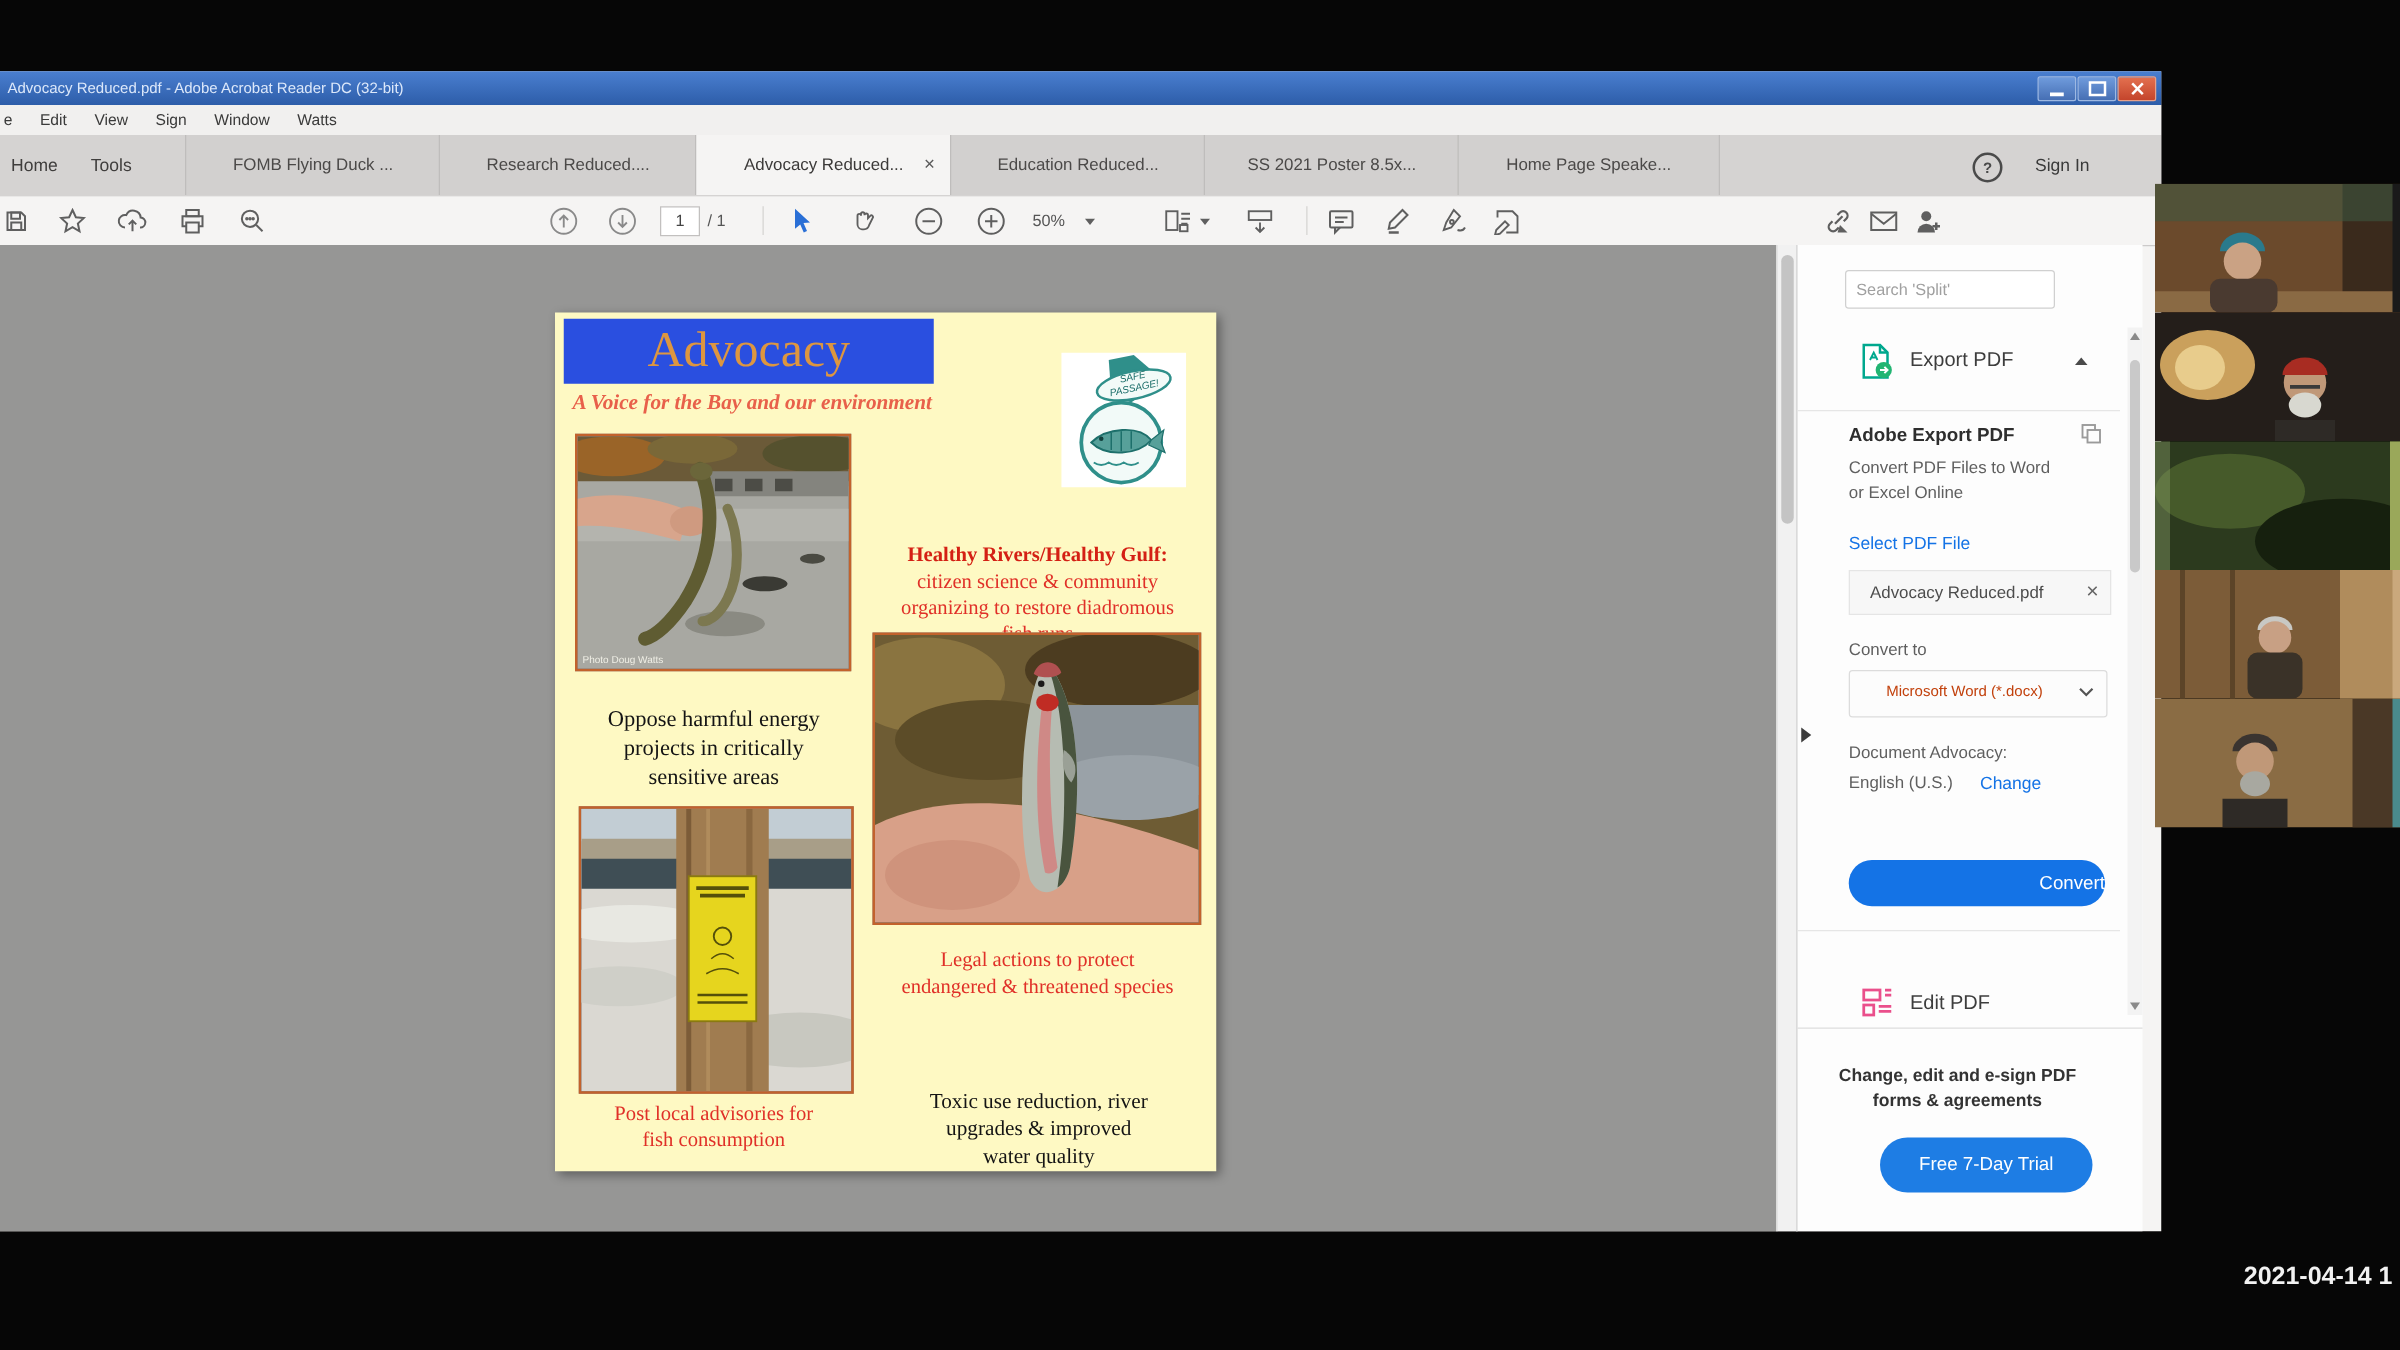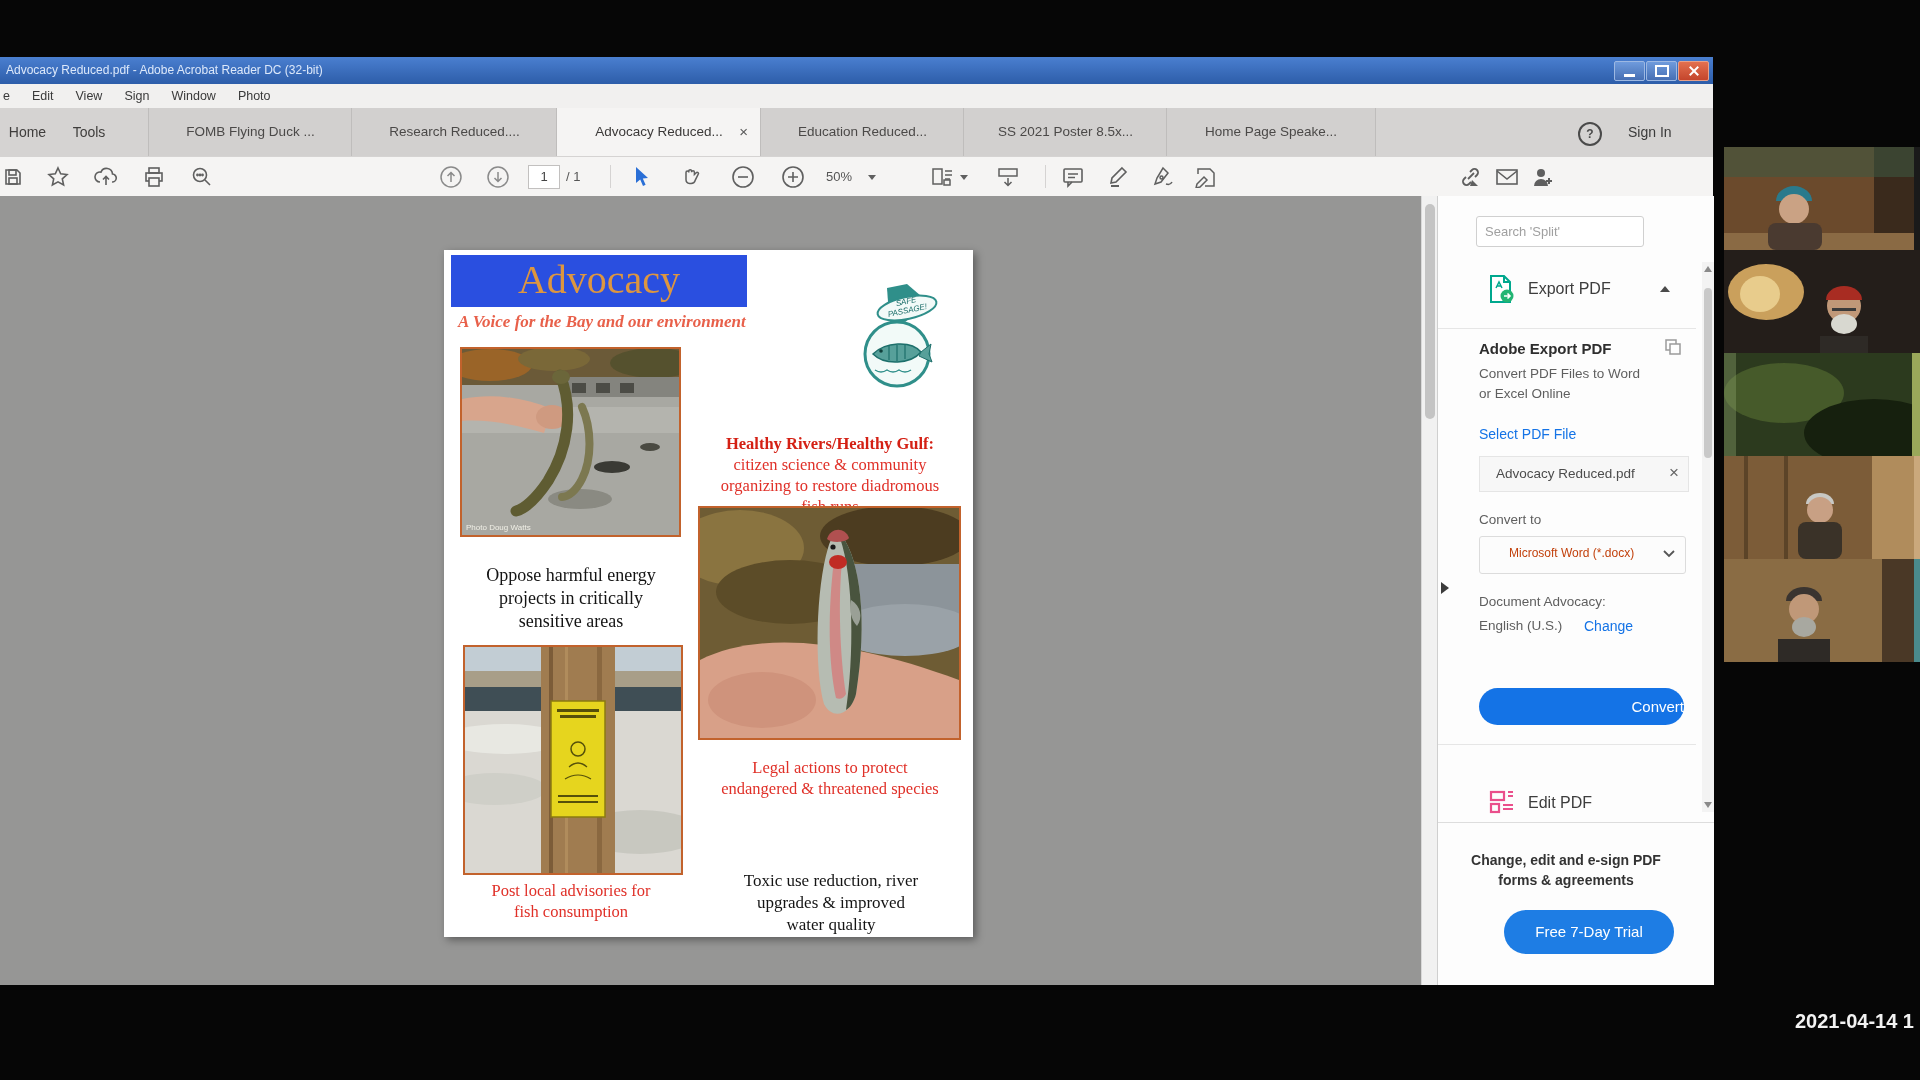--- a/index.html
+++ b/index.html
@@ -1,21 +1,21 @@
 <!DOCTYPE html>
 <html><head>
 <meta charset="utf-8">
 <style>
   html,body{margin:0;padding:0;background:#000;}
   .screen{position:relative;width:1920px;height:1080px;background:#060606;overflow:hidden;
           font-family:"Liberation Sans",sans-serif;}
   .abs{position:absolute;}
   .serif{font-family:"Liberation Serif",serif;}
   
-  .win{left:0;top:57px;width:1713px;height:928px;background:#f5f4f3;}
+  .win{left:0;top:57px;width:1713px;height:928px;background:#f5f4f3;padding-left:16px;}
   .titlebar{left:0;top:0;width:100%;height:27px;
     background:linear-gradient(180deg,#4a7fd0,#2d5da9);}
   .titletext{left:6px;top:6px;font-size:12px;color:#dce8fa;white-space:nowrap;}
   .winbtn{top:4px;width:29px;height:18px;border:1px solid #9db8e2;border-radius:2px;
     background:linear-gradient(180deg,#6f9bdc,#466fb4);display:flex;align-items:center;justify-content:center;}
   .winbtn.close{background:linear-gradient(180deg,#e3704f,#c4452c);border-color:#e8a088;}
   .glyph-min{width:11px;height:3px;background:#fff;margin-top:8px;}
   .glyph-max{width:10px;height:8px;border:2px solid #fff;}
   .glyph-x{position:relative;width:12px;height:12px;}
   .glyph-x::before,.glyph-x::after{content:"";position:absolute;left:5px;top:0;width:2px;height:12px;background:#fff;}
@@ -44,21 +44,21 @@
     font-size:13px;color:#444;text-align:center;line-height:22px;}
   .pagetotal{left:566px;top:0;height:39px;line-height:39px;font-size:13px;color:#555;}
   .zoomtxt{left:826px;top:0;height:39px;line-height:39px;font-size:13px;color:#555;}
   .caret-dn{width:0;height:0;border-left:4px solid transparent;border-right:4px solid transparent;border-top:5px solid #5f5f5f;}
   .caret-up{width:0;height:0;border-left:5px solid transparent;border-right:5px solid transparent;border-bottom:6px solid #4a4a4a;}
   
   .docarea{left:0;top:139px;width:1421px;height:789px;background:#969695;overflow:hidden;}
   .docscroll{left:1421px;top:139px;width:16px;height:789px;background:#f1f1f1;border-left:1px solid #d8d8d8;}
   .docthumb{left:3px;top:8px;width:10px;height:215px;background:#c4c4c4;border-radius:5px;}
   
-  .page{left:444px;top:54px;width:529px;height:687px;background:#ffffff;box-shadow:3px 3px 8px rgba(0,0,0,.38);}
+  .page{left:444px;top:54px;width:529px;height:687px;background:#fef9c3;box-shadow:3px 3px 8px rgba(0,0,0,.38);}
   .banner{left:7px;top:5px;width:296px;height:52px;text-align:center;}
   .bannertext{font-size:40px;line-height:50px;}
   .subtitle{left:14px;top:62px;width:350px;font-weight:bold;font-style:italic;font-size:17px;color:#e8604a;}
   .photo{border:2px solid #c2622c;overflow:hidden;background:#888;}
   .ptxt{text-align:center;line-height:1.28;}
   .red1{color:#d42014;font-weight:bold;}
   .red2{color:#e03028;}
   .blk{color:#141414;}
   .caption{position:absolute;left:4px;bottom:3px;font-size:8px;color:#f0efe6;}
   
@@ -108,21 +108,21 @@
           <div class="glyph-x"></div>
         </div>
     </div>
 
     <div class="abs menubar">
       <span>e</span>
       <span>Edit</span>
       <span>View</span>
       <span>Sign</span>
       <span>Window</span>
-      <span>Photo</span>
+      <span>Watts</span>
     </div>
 
     <div class="abs tabbar">
       <div class="abs navtab" style="left:0;width:55px;">Home</div>
       <div class="abs navtab" style="left:58px;width:62px;">Tools</div>
       <div class="abs doctab" style="left:148px;width:203px;">FOMB Flying Duck ...</div>
       <div class="abs doctab" style="left:351px;width:205px;">Research Reduced....</div>
       <div class="abs doctab active" style="left:556px;width:204px;">
         <span>Advocacy Reduced...</span>
         <span class="tabclose">×</span>

